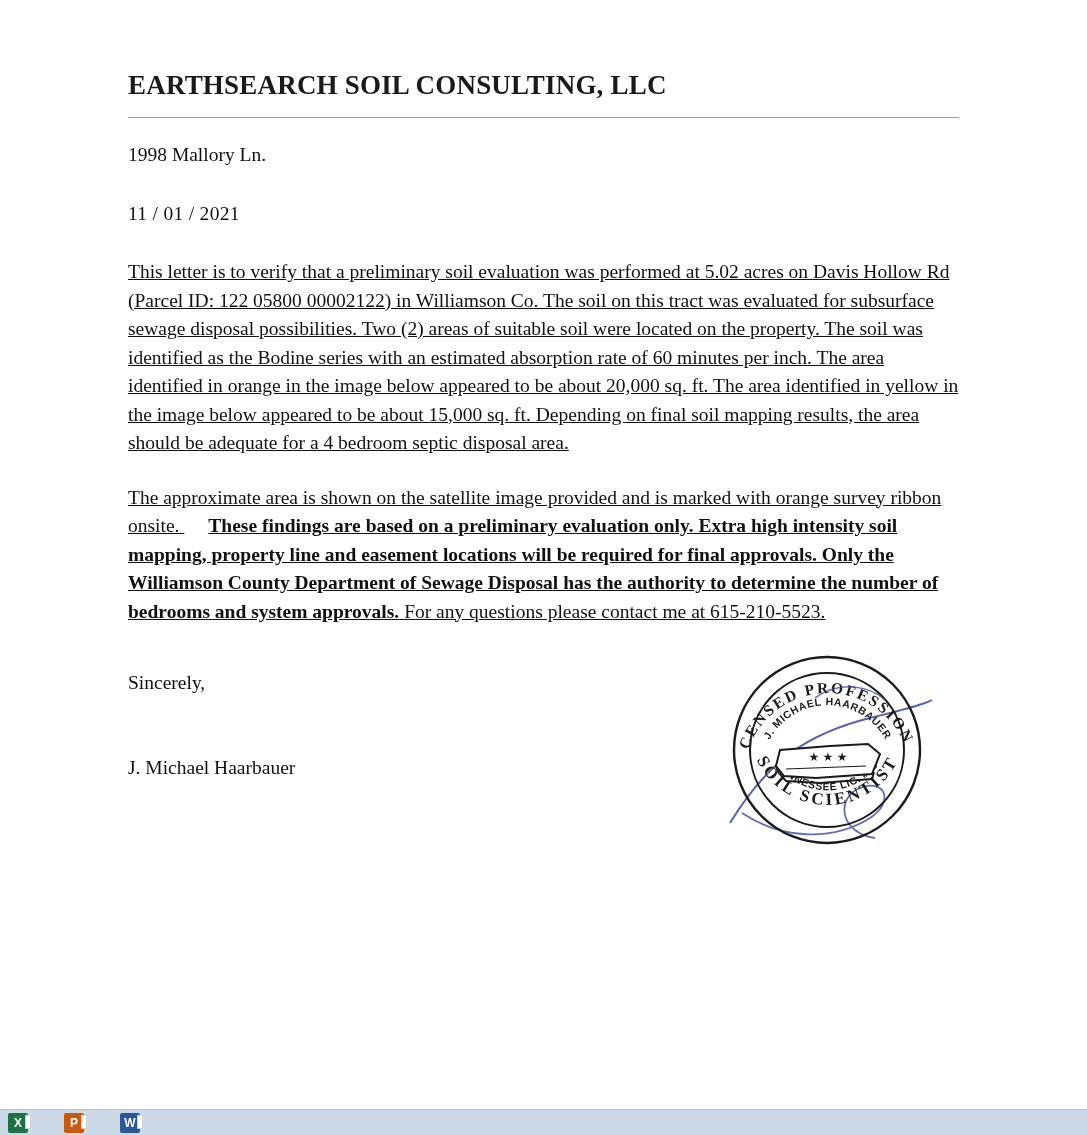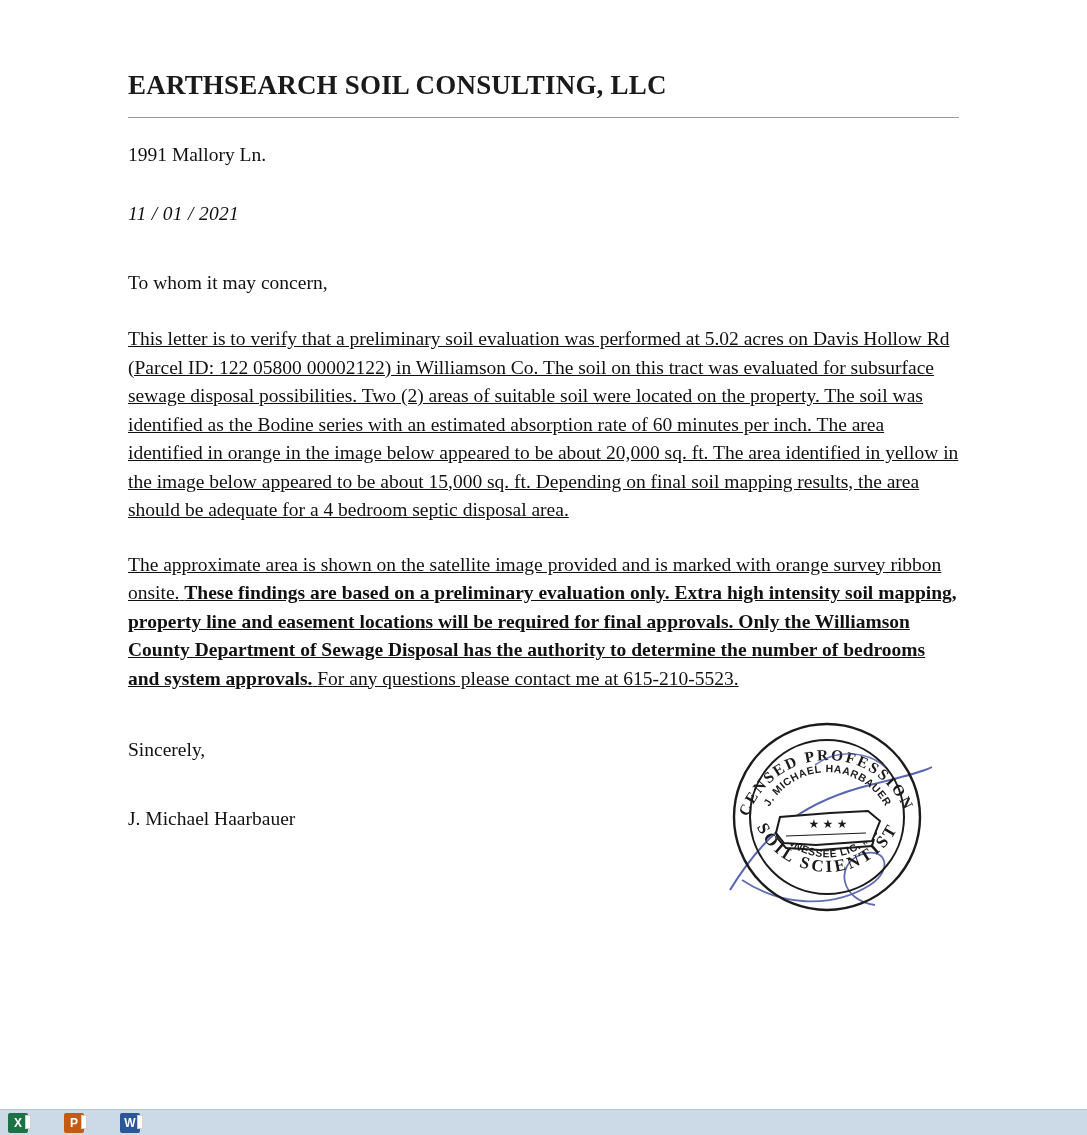--- a/index.html
+++ b/index.html
@@ -59,39 +59,39 @@
   .date-line,
   .salutation,
   .closing,
   .signer {
     font-size: 19.5px;
     line-height: 29px;
     color: #111111;
   }
 
   .addr-block { margin-bottom: 30px; }
-  .date-line { margin-bottom: 40px; letter-spacing: 0.3px; font-style: italic; }
+  .date-line { margin-bottom: 30px; letter-spacing: 0.3px; }
   .salutation { margin-bottom: 28px; }
 
   .body-par {
     font-size: 19.5px;
     line-height: 28.5px;
     text-align: left;
     margin: 0 0 26px 0;
     color: #111111;
     text-decoration: underline;
   }
-  .body-par b { font-weight: bold; }
+  .body-par b { font-weight: bold; margin-left: 24px; }
 
   .sig-area {
     position: relative;
     margin-top: 42px;
     height: 230px;
   }
-  .closing { margin-bottom: 40px; }
+  .closing { margin-bottom: 56px; }
 
   
   .seal {
     position: absolute;
     right: 24px;
     top: -30px;
     width: 215px;
     height: 215px;
   }
   .seal svg { display: block; }
@@ -156,26 +156,25 @@
 <div class="page-wrap">
   <div class="edge-left"></div>
   <div class="edge-right"></div>
 
   <div class="doc">
 
     <h1 class="letterhead">EARTHSEARCH SOIL CONSULTING, LLC</h1>
     <div class="rule"></div>
 
     <div class="addr-block">
-      <div class="addr-line">1991 Mallory Ln.</div>
+      <div class="addr-line">1998 Mallory Ln.</div>
     </div>
 
     <div class="date-line">11  / 01  / 2021</div>
 
-    <div class="salutation">To whom it may concern,</div>
 
     <p class="body-par">This letter is to verify that a preliminary soil evaluation was performed at 5.02 acres on Davis Hollow Rd (Parcel ID: 122 05800 00002122) in Williamson Co.  The soil on this tract was evaluated for subsurface sewage disposal possibilities. Two (2)  areas of suitable soil were located on the property.  The soil was identified as the Bodine series with an estimated absorption rate of 60 minutes per inch. The area identified in orange in the image below appeared to be about 20,000 sq. ft.  The area identified in yellow in the image below appeared to be about 15,000 sq. ft.    Depending on final soil mapping results, the area should be adequate for a 4 bedroom septic disposal area.</p>
 
     <p class="body-par"><span>The approximate area is shown on the satellite image provided and is marked with orange survey ribbon onsite.</span>  <b>These findings are based on a preliminary evaluation only. Extra high intensity soil mapping, property line and easement locations will be required for final approvals. Only the Williamson County Department of Sewage Disposal has the authority to determine the number of bedrooms and system approvals.</b> <span>For any questions please contact me at 615-210-5523.</span></p>
 
     <div class="sig-area">
       <div class="closing">Sincerely,</div>
       <div class="signer">J. Michael Haarbauer</div>
 
       <div class="seal">

